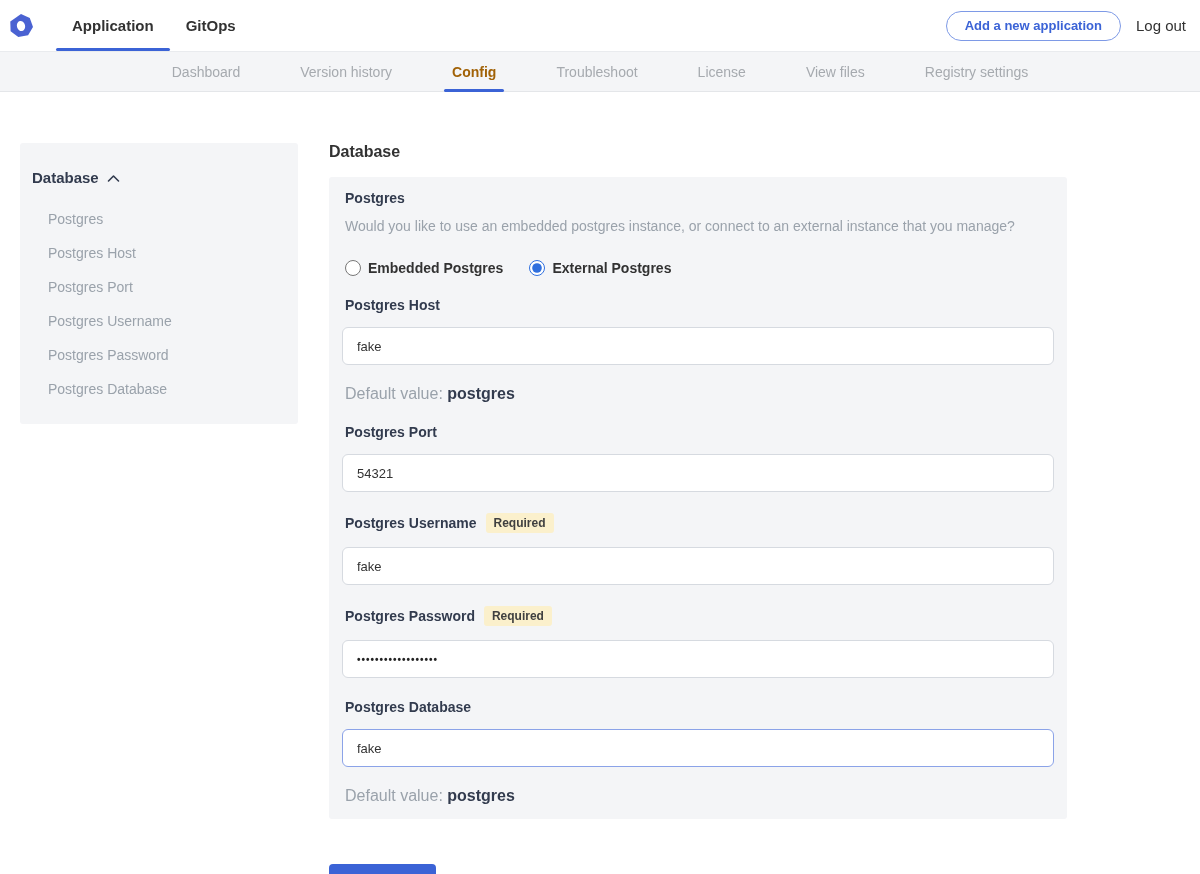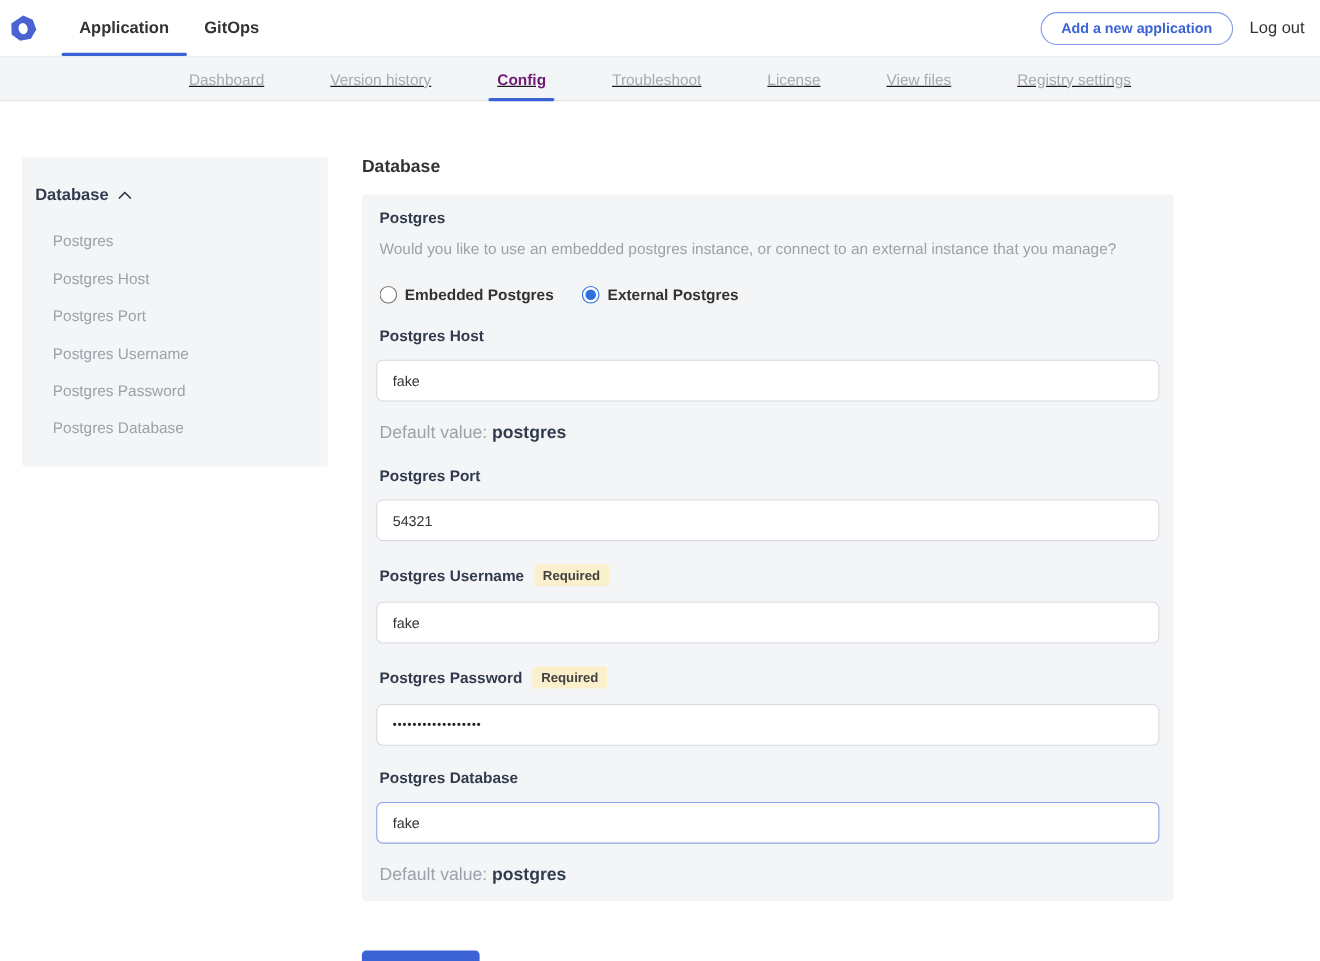--- a/index.html
+++ b/index.html
@@ -14,24 +14,24 @@
     font-size: 15px; font-weight: bold; color: #323232; cursor: pointer; }
   .toptab.active::after { content: ""; position: absolute; left: 0; right: 0; bottom: 0; height: 3px; background: #3b63d6; border-radius: 2px; }
   .topnav-right { margin-left: auto; display: flex; align-items: center; gap: 15px; padding-right: 14px; }
   .add-app-btn { border: 1px solid #7e9ae6; background: #fff; color: #3b63d6; font-weight: bold;
     font-size: 13px; height: 30px; padding: 0 18px; border-radius: 16px; cursor: pointer;
     font-family: "Liberation Sans", sans-serif; }
   .logout { font-size: 15px; color: #323232; cursor: pointer; }
 
   
   .subnav { height: 41px; background: #f4f5f7; border-top: 1px solid #e9ebee; border-bottom: 1px solid #e4e6e9;
-    display: flex; justify-content: center; align-items: center; gap: 44px; text-decoration: underline; }
+    display: flex; justify-content: center; align-items: center; gap: 44px; }
   .subnav-item { position: relative; height: 100%; display: flex; align-items: center; padding: 0 8px;
     font-size: 14px; color: #a6aaaf; cursor: pointer; }
-  .subnav-item.active { color: #701a75; font-weight: bold; text-align: center; }
+  .subnav-item.active { color: #a16207; font-weight: bold; text-align: center; }
   .subnav-item.active::after { content: ""; position: absolute; left: 0; right: 0; bottom: -1px; height: 3px;
     background: #3b63d6; border-radius: 2px; }
 
   
   .content { display: flex; align-items: flex-start; padding: 51px 0 0 20px; }
 
   .sidebar { width: 278px; background: #f4f5f7; border-radius: 3px; padding: 26px 12px 18px 12px; }
   .sidebar-group-header { display: flex; align-items: center; gap: 8px; font-size: 15px; font-weight: bold;
     color: #323b4e; cursor: pointer; margin-bottom: 16px; }
   .sidebar-item { font-size: 14px; color: #9aa2ab; padding: 9px 0 9px 16px; cursor: pointer; }

